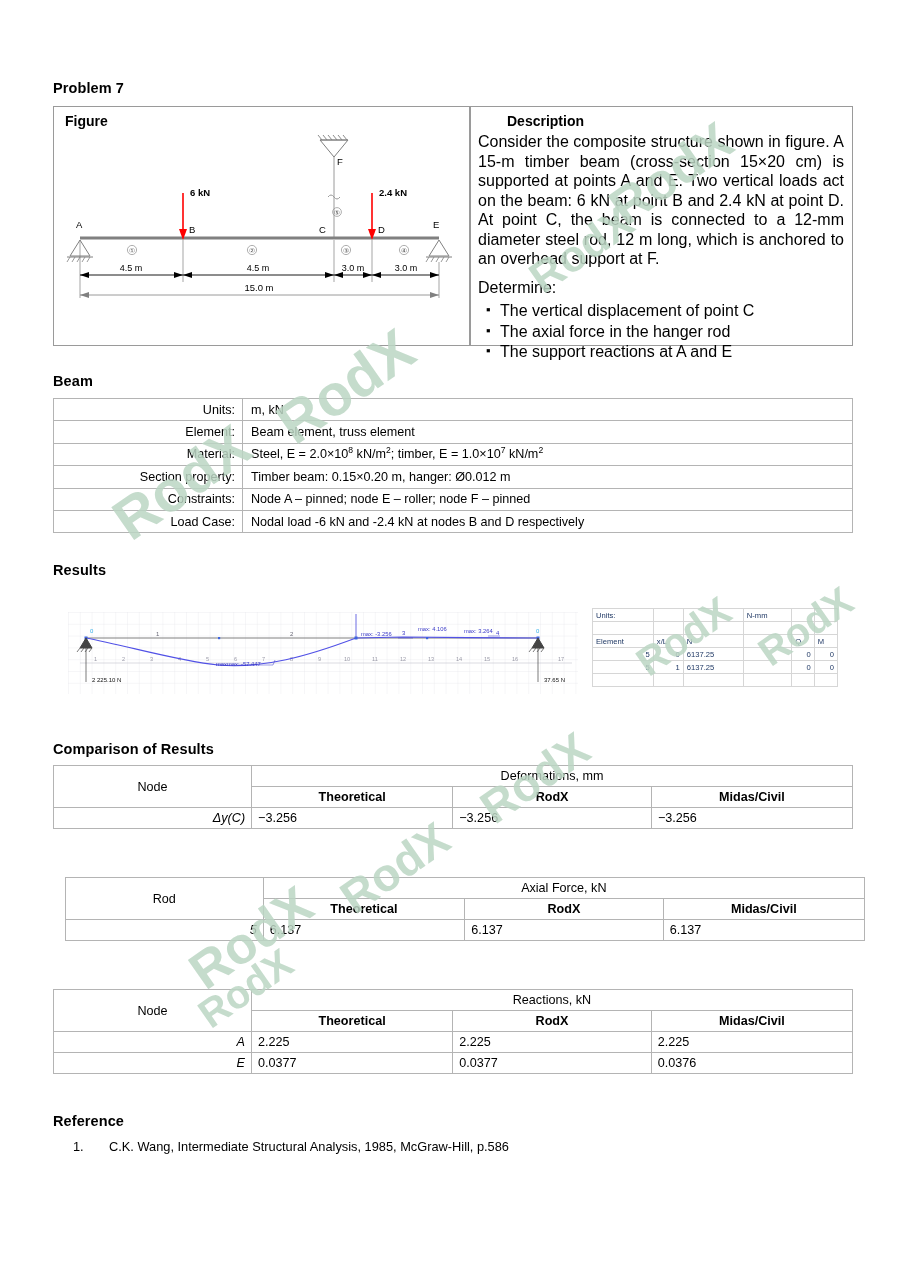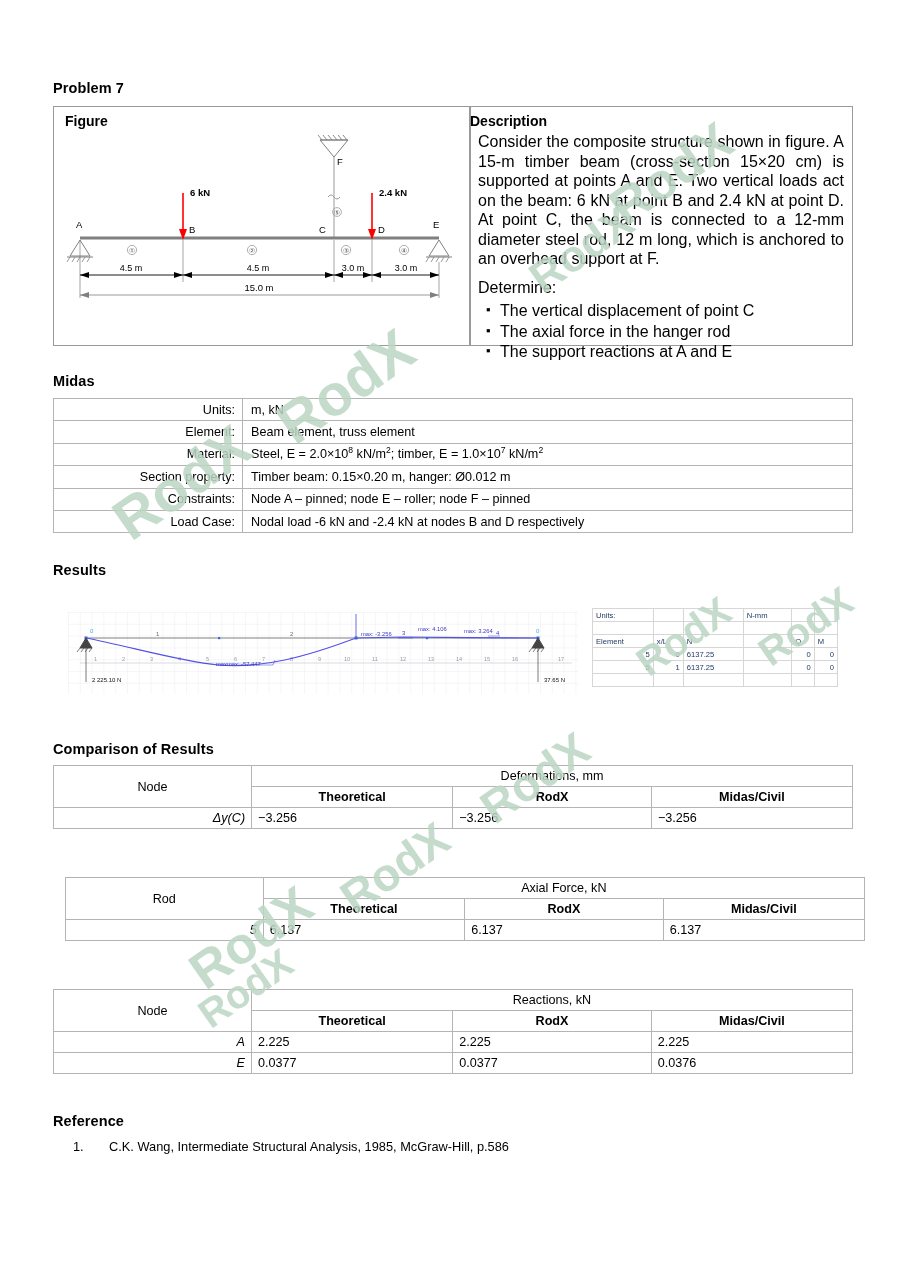--- a/index.html
+++ b/index.html
@@ -303,32 +303,32 @@
       <text x="350" y="141" text-anchor="middle" font-size="9">3.0 m</text>
 
       <line x1="24" y1="165" x2="383" y2="165" stroke="#808080" stroke-width="0.8"></line>
       <polygon points="24,165 33,162 33,168" fill="#808080"></polygon>
       <polygon points="383,165 374,162 374,168" fill="#808080"></polygon>
       <text x="203" y="161" text-anchor="middle" font-size="9.5">15.0 m</text>
     </g>
   </svg>
 
   <div class="panel" style="left:470px; top:106px; width:383px; height:240px;"></div>
-  <div class="panel-title" style="left:470px; top:113px;">Description</div>
+  <div class="panel-title" style="left:507px; top:113px;">Description</div>
   <div class="desc-body" style="left:478px; top:132px; width:366px;">
     <p class="desc-p">Consider the composite structure shown in figure. A 15-m timber beam (cross-section 15×20 cm) is supported at points A and E. Two vertical loads act on the beam: 6 kN at point B and 2.4 kN at point D. At point C, the beam is connected to a 12-mm diameter steel rod, 12 m long, which is anchored to an overhead support at F.</p>
     <div style="margin-bottom:4px;">Determine:</div>
     <ul class="desc-list">
       <li>The vertical displacement of point C</li>
       <li>The axial force in the hanger rod</li>
       <li>The support reactions at A and E</li>
     </ul>
   </div>
 
-  <div class="h-title" style="left:53px; top:373px;">Midas</div>
+  <div class="h-title" style="left:53px; top:373px;">Beam</div>
   <table class="tbl" id="model-table">
     <tbody>
         <tr>
       <td class="k">Units:</td>
       <td class="v">m, kN</td>
     </tr>
     <tr>
       <td class="k">Element:</td>
       <td class="v">Beam element, truss element</td>
     </tr>

